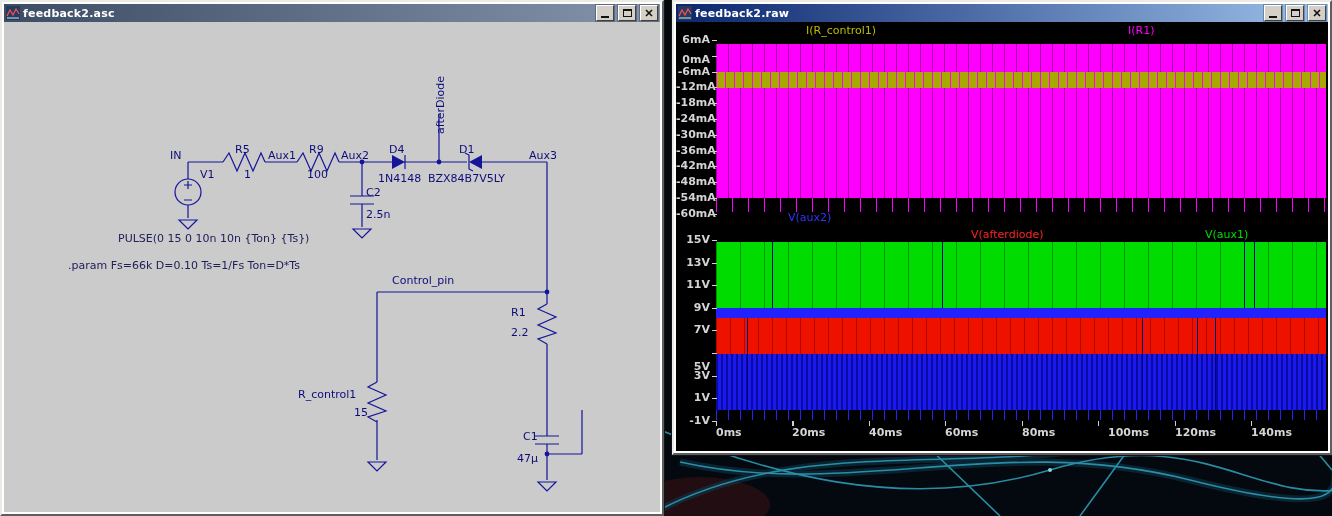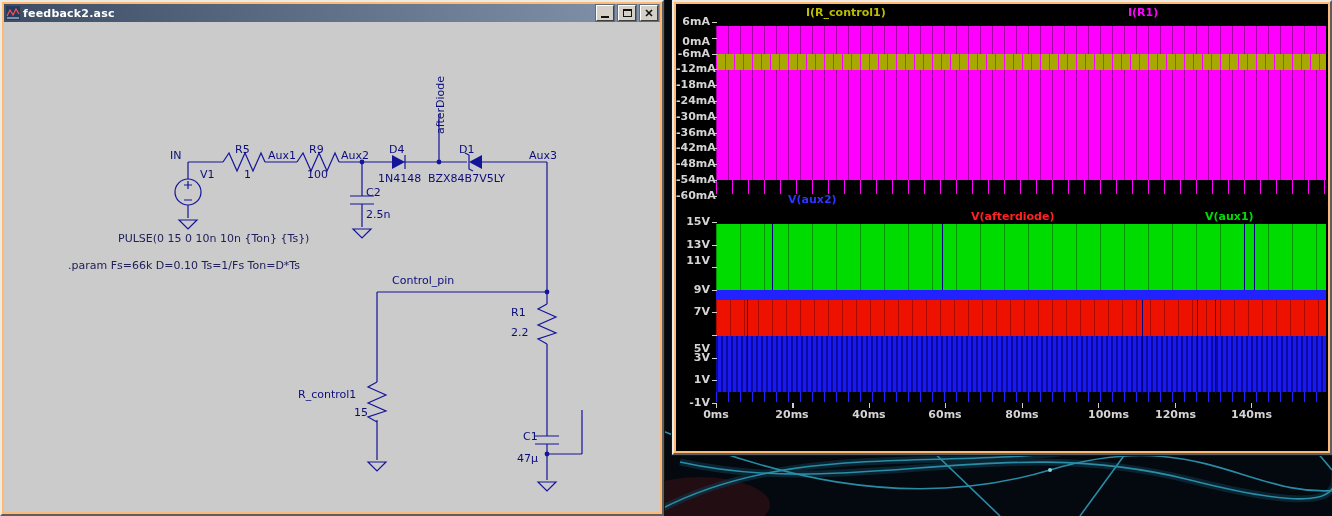--- a/index.html
+++ b/index.html
@@ -1,21 +1,21 @@
 <!DOCTYPE html>
 <html><head>
 <meta charset="utf-8">
 <style>
   html,body { margin:0; padding:0; }
   .desktop { position:relative; width:1332px; height:516px; background:#04080e; overflow:hidden;
              font-family:"DejaVu Sans", sans-serif; }
   .wallpaper { position:absolute; inset:0; }
 
   
-  .window { position:absolute; box-sizing:border-box; background:#fdba74;
+  .window { position:absolute; box-sizing:border-box; background:#ffffff;
             border:2px solid; border-color:#eceae4 #5e5e5e #5e5e5e #eceae4;
             box-shadow:0 0 0 1px #141414; padding:2px;
             display:flex; flex-direction:column; }
   .titlebar { flex:0 0 18px; display:flex; align-items:center; gap:3px; padding:0 2px; }
   .titlebar.active   { background:linear-gradient(90deg,#0b266e,#9cc0ea); }
   .titlebar.inactive { background:linear-gradient(90deg,#3d4d66,#8494ac); }
   .titlebar .title { flex:1; color:#fff; font-size:11px; font-weight:bold; white-space:nowrap;
                      overflow:hidden; letter-spacing:.2px; }
   .tb-btn { width:16px; height:14px; background:#d4d0c8; border:1px solid;
             border-color:#fff #404040 #404040 #fff; box-shadow:0 0 0 1px rgba(0,0,0,.25);
@@ -29,27 +29,27 @@
   .schem-client { background:#cbcbcb; }
   .schem-svg { width:100%; height:100%; display:block; }
   .schem-svg .wire, .schem-svg .sym { stroke:#15159a; stroke-width:1.2; fill:none; }
   .schem-svg .solid { fill:#15159a; stroke:none; }
   .schem-svg text { font-family:"DejaVu Sans",sans-serif; font-size:11px; fill:#0d0d7a; stroke:none; }
   .schem-svg text.dir { fill:#20205a; }
 
   
   .win-wave { left:672px; top:0; width:660px; height:455px; }
   .wave-client { background:#000; font-size:11px; }
-  .legend { position:absolute; font-weight:bold; font-size:11px; white-space:nowrap; }
+  .legend { position:absolute; font-weight:normal; font-size:11px; white-space:nowrap; }
   .c-olive{color:#bcbc00} .c-magenta{color:#ff00ff} .c-blue{color:#3333ff}
   .c-red{color:#ff2222} .c-green{color:#00dd00}
   .ylab { position:absolute; left:0; width:34px; text-align:right; color:#d4d4d4;
           font-weight:bold; font-size:11px; line-height:12px; }
-  .xlab { position:absolute; width:40px; text-align:center; color:#d4d4d4;
-          font-weight:bold; font-size:11px; top:404px; }
+  .xlab { position:absolute; width:40px; text-align:left; color:#d4d4d4;
+          font-weight:bold; font-size:11px; top:404px;margin-left:20px; }
   .reg { position:absolute; left:40px; right:2px; }
   .reg-magenta { background-color:#ff00ff;
         background-image:repeating-linear-gradient(90deg,rgba(90,0,90,.55) 0 1px,transparent 1px 12px); }
   .reg-olive { background-color:#a8a800;
         background-image:repeating-linear-gradient(90deg,#ff00ff 0 1px,transparent 1px 9px); }
   .reg-sparsem { background-image:repeating-linear-gradient(90deg,#ff00ff 0 1px,transparent 1px 16px); }
   .reg-green { background-color:#00dc00;
         background-image:repeating-linear-gradient(90deg,rgba(0,60,0,.45) 0 1px,transparent 1px 24px); }
   .reg-bluestripe { background:#2222ff; }
   .reg-red { background-color:#ee1100;
@@ -197,20 +197,39 @@
         <text x="519" y="418">C1</text>
         <text x="513" y="440">47µ</text>
 
         <text x="114" y="220" class="dir">PULSE(0 15 0 10n 10n {Ton} {Ts})</text>
         <text x="64" y="247" class="dir">.param Fs=66k D=0.10 Ts=1/Fs Ton=D*Ts</text>
       </svg>
     </div>
   </div>
 
   <div class="window win-wave">
+    <div class="titlebar active">
+      <svg width="14" height="14">
+        <rect width="14" height="14" fill="#243a5e"></rect>
+        <path d="M1,10 L4,4 7,9 10,3 13,8" stroke="#ff5050" fill="none" stroke-width="1.2"></path>
+        <path d="M1,12 H13" stroke="#cfeaf2" stroke-width="1"></path>
+      </svg>
+      <span class="title">feedback2.raw</span>
+      <div class="tb-btn">
+          <span class="glyph-min"></span>
+        </div>
+      <div class="tb-btn">
+          <span class="glyph-max"></span>
+        </div>
+      <div class="tb-btn">
+        <svg width="8" height="8">
+            <path d="M1,1 L7,7 M7,1 L1,7" stroke="#111" stroke-width="1.6"></path>
+          </svg>
+      </div>
+    </div>
 
     <div class="client wave-client">
 
       <span class="legend c-olive" style="left:130px; top:2px">I(R_control1)</span>
       <span class="legend c-magenta" style="left:452px; top:2px">I(R1)</span>
 
       <span class="ylab" style="top:12px">6mA</span>
       <span class="ylab" style="top:32px">0mA</span>
       <span class="ylab" style="top:44px">-6mA</span>
       <span class="ylab" style="top:59px">-12mA</span>
@@ -227,21 +246,21 @@
       <div class="reg reg-olive" style="top:50px; height:16px"></div>
       <div class="reg reg-sparsem" style="top:176px; height:14px"></div>
       <div class="ticks yticks1"></div>
 
       <span class="legend c-blue" style="left:112px; top:189px">V(aux2)</span>
       <span class="legend c-red" style="left:295px; top:206px">V(afterdiode)</span>
       <span class="legend c-green" style="left:529px; top:206px">V(aux1)</span>
 
       <span class="ylab" style="top:212px">15V</span>
       <span class="ylab" style="top:235px">13V</span>
-      <span class="ylab" style="top:251px">11V</span>
+      <span class="ylab" style="top:257px">11V</span>
       <span class="ylab" style="top:280px">9V</span>
       <span class="ylab" style="top:302px">7V</span>
       <span class="ylab" style="top:339px">5V</span>
       <span class="ylab" style="top:348px">3V</span>
       <span class="ylab" style="top:370px">1V</span>
       <span class="ylab" style="top:393px">-1V</span>
 
       <div class="reg reg-green" style="top:220px; height:66px"></div>
       <div class="reg reg-bluestripe" style="top:286px; height:10px"></div>
       <div class="reg reg-red" style="top:296px; height:36px"></div>

